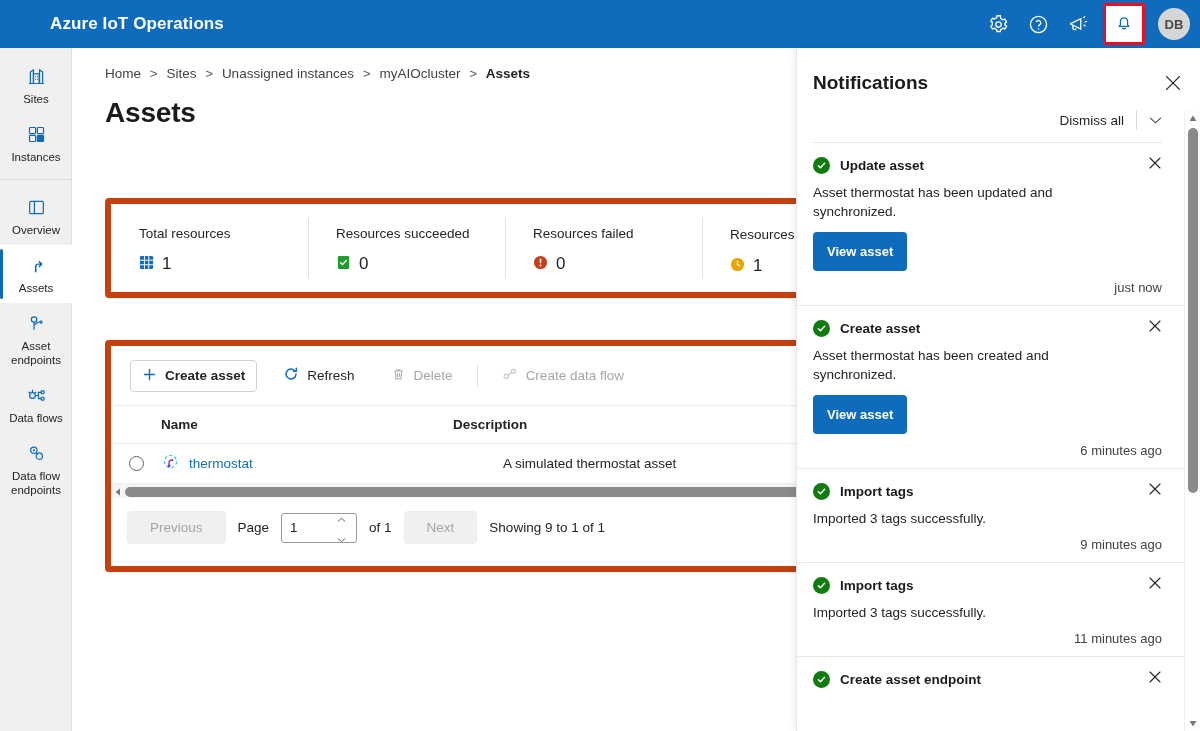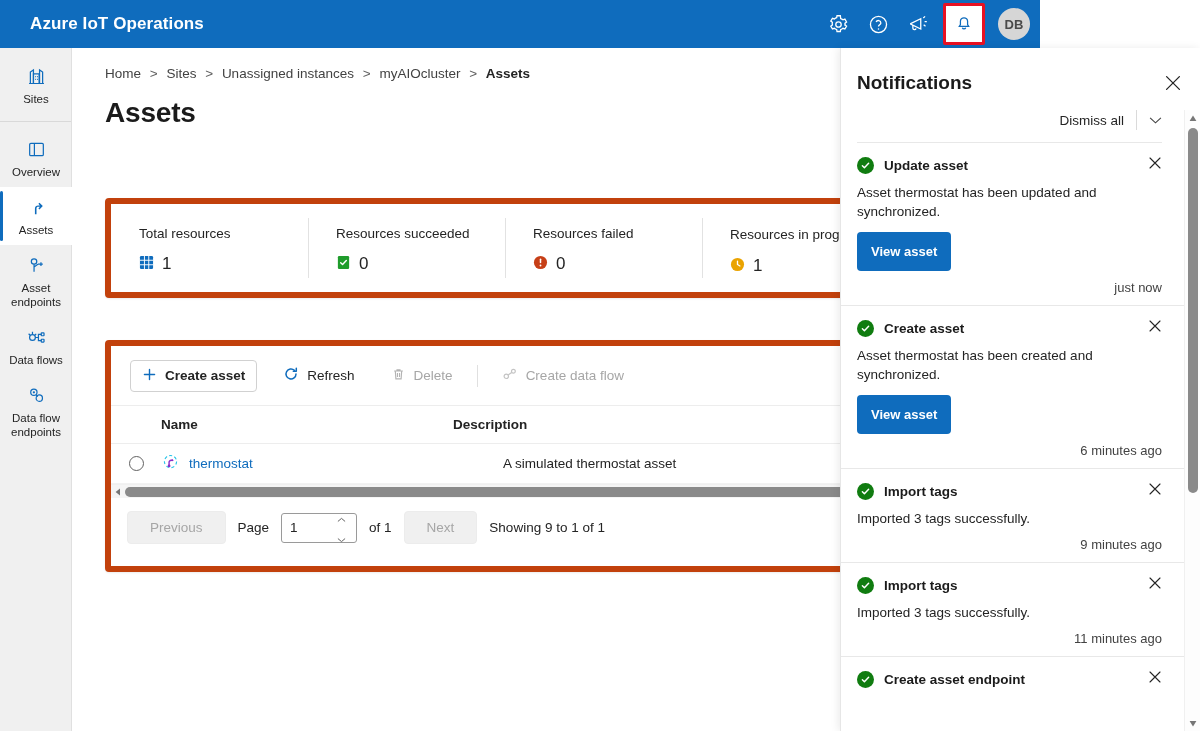--- a/index.html
+++ b/index.html
@@ -8,24 +8,25 @@
     width: 1200px; height: 731px;
     overflow: hidden;
     font-family: "Liberation Sans", sans-serif;
     background: #ffffff;
     color: #242424;
   }
   #app { position: relative; width: 1200px; height: 731px; overflow: hidden; }
 
   
   .topbar {
-    position: absolute; top: 0; left: 0; width: 1040px; height: 48px;
+    position: absolute; top: 0; left: 0; width: 1200px; height: 48px;
     background: #0f6cbd;
     display: flex; align-items: center;
     color: #fff;
+    padding-left: 20px;
   }
   .brand {
     font-size: 17px; font-weight: bold; letter-spacing: .1px;
     margin-left: 30px; color: #ffffff;
   }
   .topbar-right {
     margin-left: auto; display: flex; align-items: center; height: 48px;
     padding-right: 10px;
   }
   .icon-btn {
@@ -179,21 +180,21 @@
     font-size: 13.5px; font-family: "Liberation Sans", sans-serif; color: #242424;
     background: transparent;
   }
   .spinner-arrows {
     display: flex; flex-direction: column; align-items: center;
     justify-content: center; width: 22px; gap: 2px; cursor: pointer;
   }
 
   
   .panel {
-    position: absolute; top: 48px; right: 0; width: 360px; height: 683px;
+    position: absolute; top: 48px; right: 0; width: 404px; height: 683px;
     background: #ffffff; border-left: 1px solid #e6e6e6;
     box-shadow: -2px 0 8px rgba(0,0,0,.08);
     overflow: hidden;
   }
   .panel-head {
     display: flex; align-items: flex-start; padding: 24px 16px 0 16px;
   }
   .panel-title { font-size: 19px; font-weight: 600; color: #1b1b1b; }
   .panel-close { margin-left: auto; cursor: pointer; padding: 2px; }
   .panel-actions {
@@ -303,20 +304,31 @@
     <span class="nav-ico">
       <svg width="21" height="21" viewBox="0 0 24 24" fill="none" stroke="#0f6cbd" stroke-width="1.4">
         <path d="M5 20V7l3.5-2.5V20M15.5 20V4.5L19 7v13"></path>
         <path d="M8.5 20V9h6.5v11M3.5 20h17"></path>
         <path d="M10.6 12.2h.9M12.8 12.2h.9M10.6 15.2h.9M12.8 15.2h.9"></path>
       </svg>
     </span>
     <span class="nav-label">Sites</span>
   </div>
 
+  <div class="nav-item">
+    <span class="nav-ico">
+      <svg width="21" height="21" viewBox="0 0 24 24" fill="none" stroke="#0f6cbd" stroke-width="1.4">
+        <rect x="4" y="4" width="7" height="7" rx="1"></rect>
+        <rect x="13" y="4" width="7" height="7" rx="1"></rect>
+        <rect x="4" y="13" width="7" height="7" rx="1"></rect>
+        <rect x="13" y="13" width="7" height="7" rx="1" fill="#0f6cbd"></rect>
+      </svg>
+    </span>
+    <span class="nav-label">Instances</span>
+  </div>
 
   <div class="nav-sep"></div>
 
   <div class="nav-item">
     <span class="nav-ico">
       <svg width="21" height="21" viewBox="0 0 24 24" fill="none" stroke="#0f6cbd" stroke-width="1.4">
         <rect x="4.2" y="5" width="15.6" height="14" rx="1.4"></rect>
         <path d="M9.6 5v14"></path>
       </svg>
     </span>

